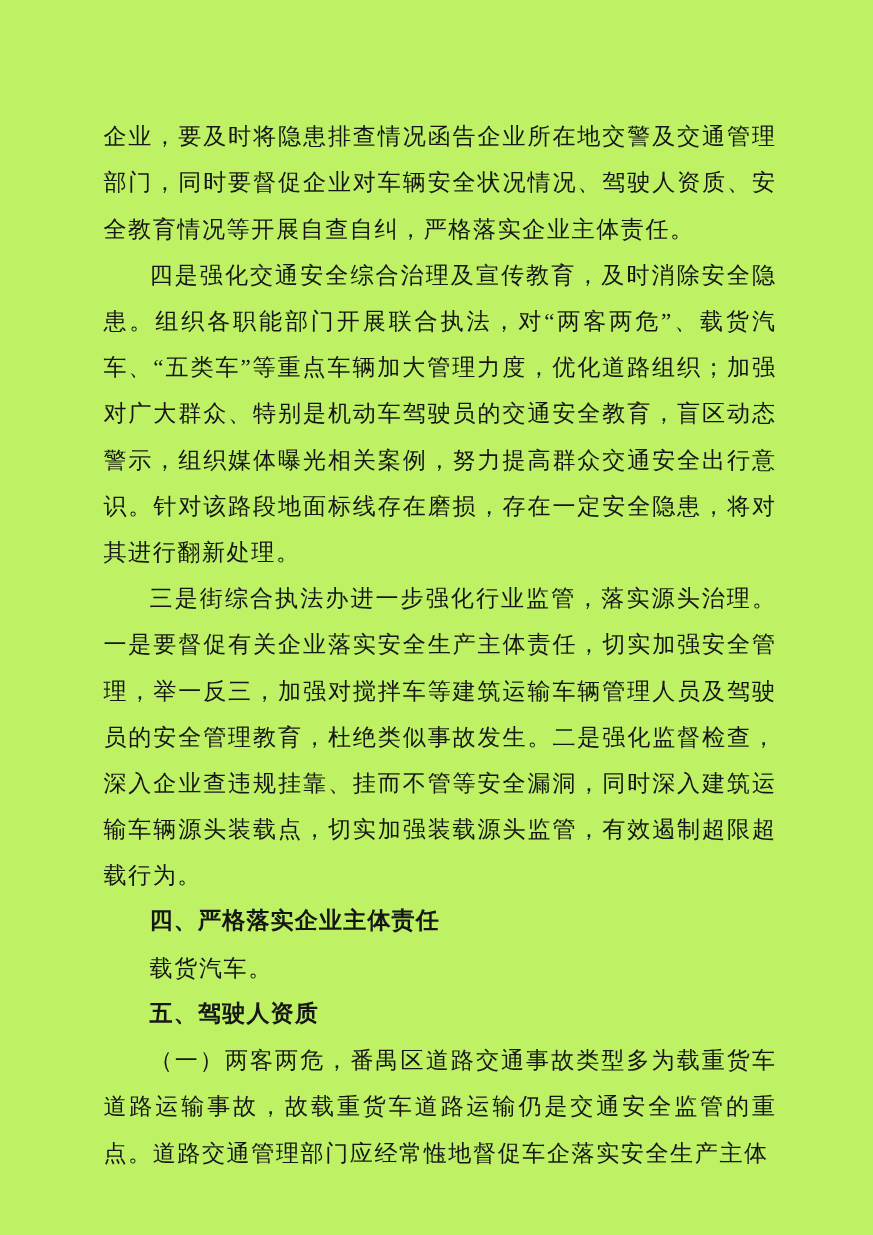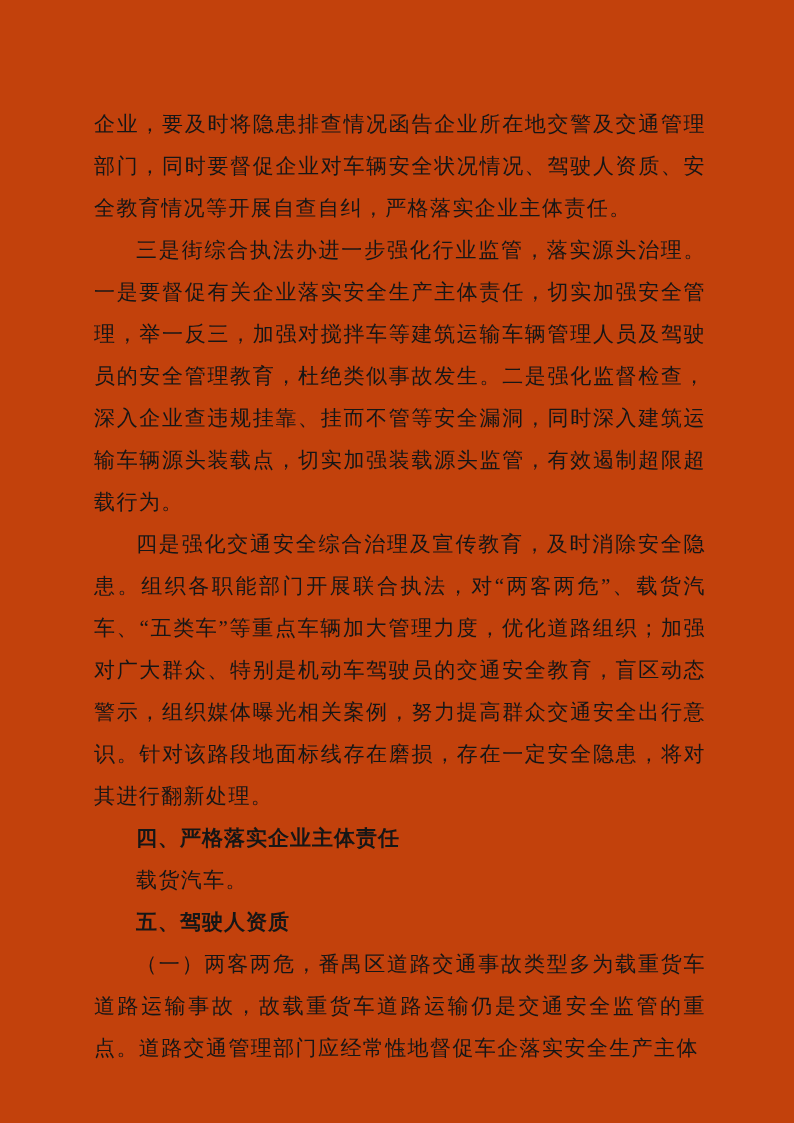--- a/index.html
+++ b/index.html
@@ -4,21 +4,21 @@
 <style>
   html, body {
     margin: 0;
     padding: 0;
     background: #ffffff;
   }
   .page {
     position: relative;
     width: 794px;
     height: 1123px;
-    background: #c2410c;
+    background: #bef264;
     overflow: hidden;
     font-family: "Liberation Serif", "DejaVu Serif", serif;
     color: #161616;
   }
   .content {
     position: absolute;
     left: 94px;
     top: 103px;
     width: 612px;
   }
@@ -52,21 +52,21 @@
     color: #222222;
     font-family: "Liberation Serif", "DejaVu Serif", serif;
   }
 </style>
 </head>
 <body>
 
 <div class="page">
   <div class="content">
     <p>企业，要及时将隐患排查情况函告企业所在地交警及交通管理部门，同时要督促企业对车辆安全状况情况、驾驶人资质、安全教育情况等开展自查自纠，严格落实企业主体责任。</p>
+    <p class="indent">四是强化交通安全综合治理及宣传教育，及时消除安全隐患。组织各职能部门开展联合执法，对“两客两危”、载货汽车、“五类车”等重点车辆加大管理力度，优化道路组织；加强对广大群众、特别是机动车驾驶员的交通安全教育，盲区动态警示，组织媒体曝光相关案例，努力提高群众交通安全出行意识。针对该路段地面标线存在磨损，存在一定安全隐患，将对其进行翻新处理。</p>
     <p class="indent">三是街综合执法办进一步强化行业监管，落实源头治理。一是要督促有关企业落实安全生产主体责任，切实加强安全管理，举一反三，加强对搅拌车等建筑运输车辆管理人员及驾驶员的安全管理教育，杜绝类似事故发生。二是强化监督检查，深入企业查违规挂靠、挂而不管等安全漏洞，同时深入建筑运输车辆源头装载点，切实加强装载源头监管，有效遏制超限超载行为。</p>
-    <p class="indent">四是强化交通安全综合治理及宣传教育，及时消除安全隐患。组织各职能部门开展联合执法，对“两客两危”、载货汽车、“五类车”等重点车辆加大管理力度，优化道路组织；加强对广大群众、特别是机动车驾驶员的交通安全教育，盲区动态警示，组织媒体曝光相关案例，努力提高群众交通安全出行意识。针对该路段地面标线存在磨损，存在一定安全隐患，将对其进行翻新处理。</p>
     <p class="heading">四、严格落实企业主体责任</p>
     <p class="indent">载货汽车。</p>
     <p class="heading">五、驾驶人资质</p>
     <p class="indent">（一）两客两危，番禺区道路交通事故类型多为载重货车道路运输事故，故载重货车道路运输仍是交通安全监管的重点。道路交通管理部门应经常性地督促车企落实安全生产主体</p>
   </div>
   <div class="page-number">13</div>
 </div>
 
 </body></html>

